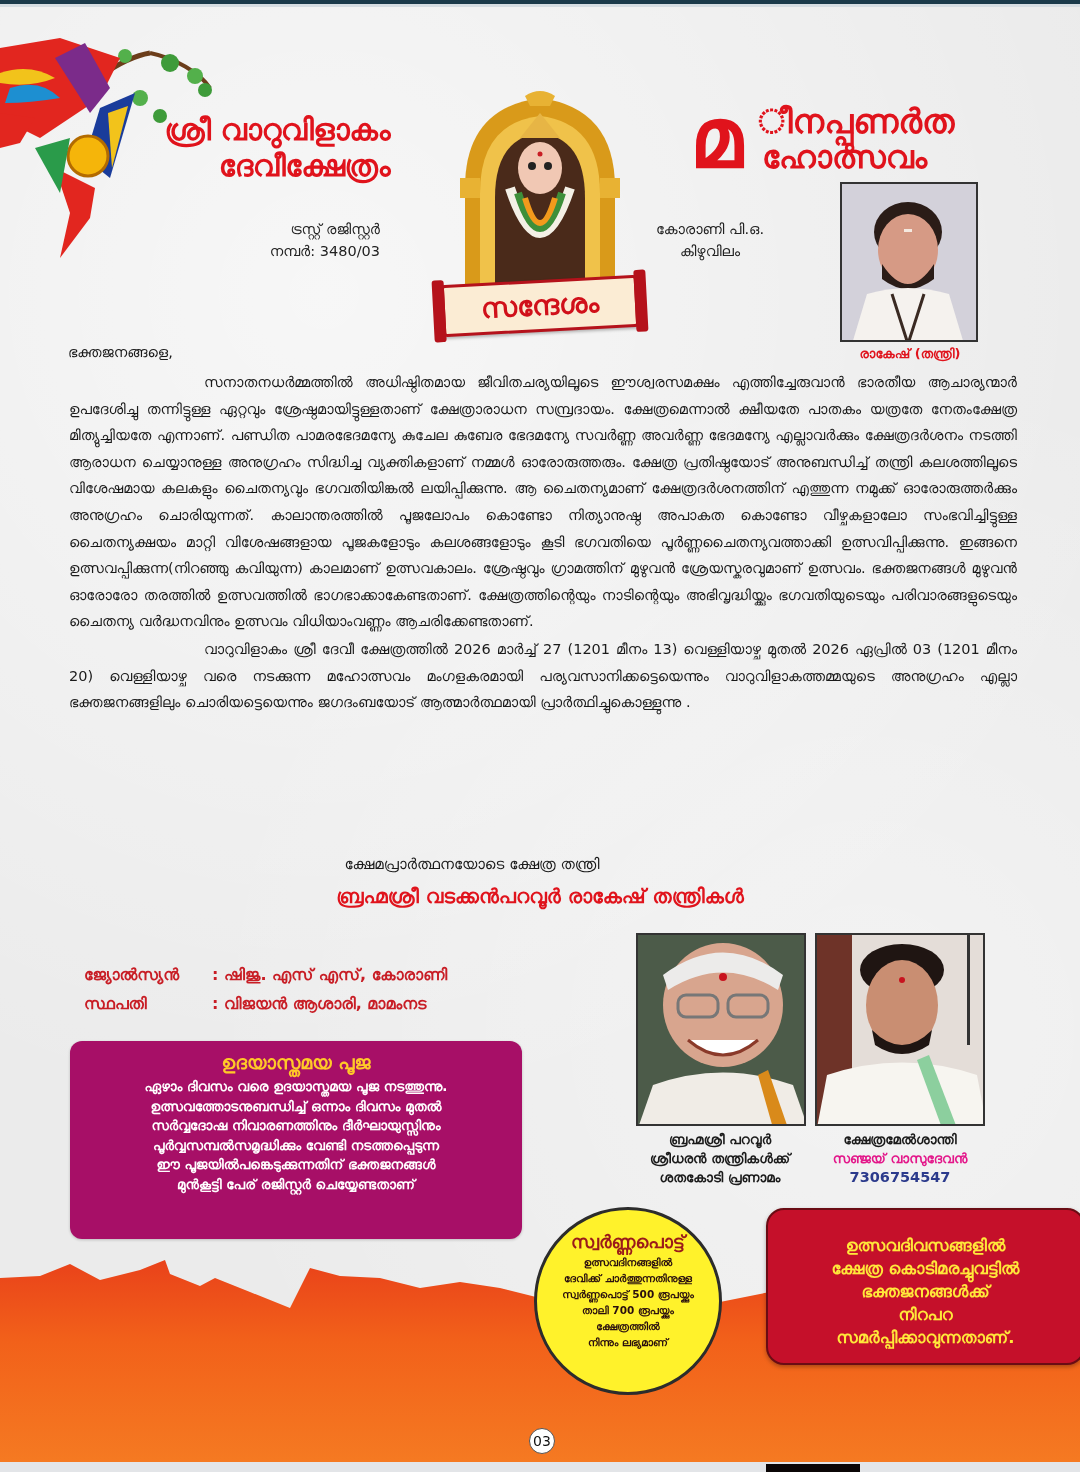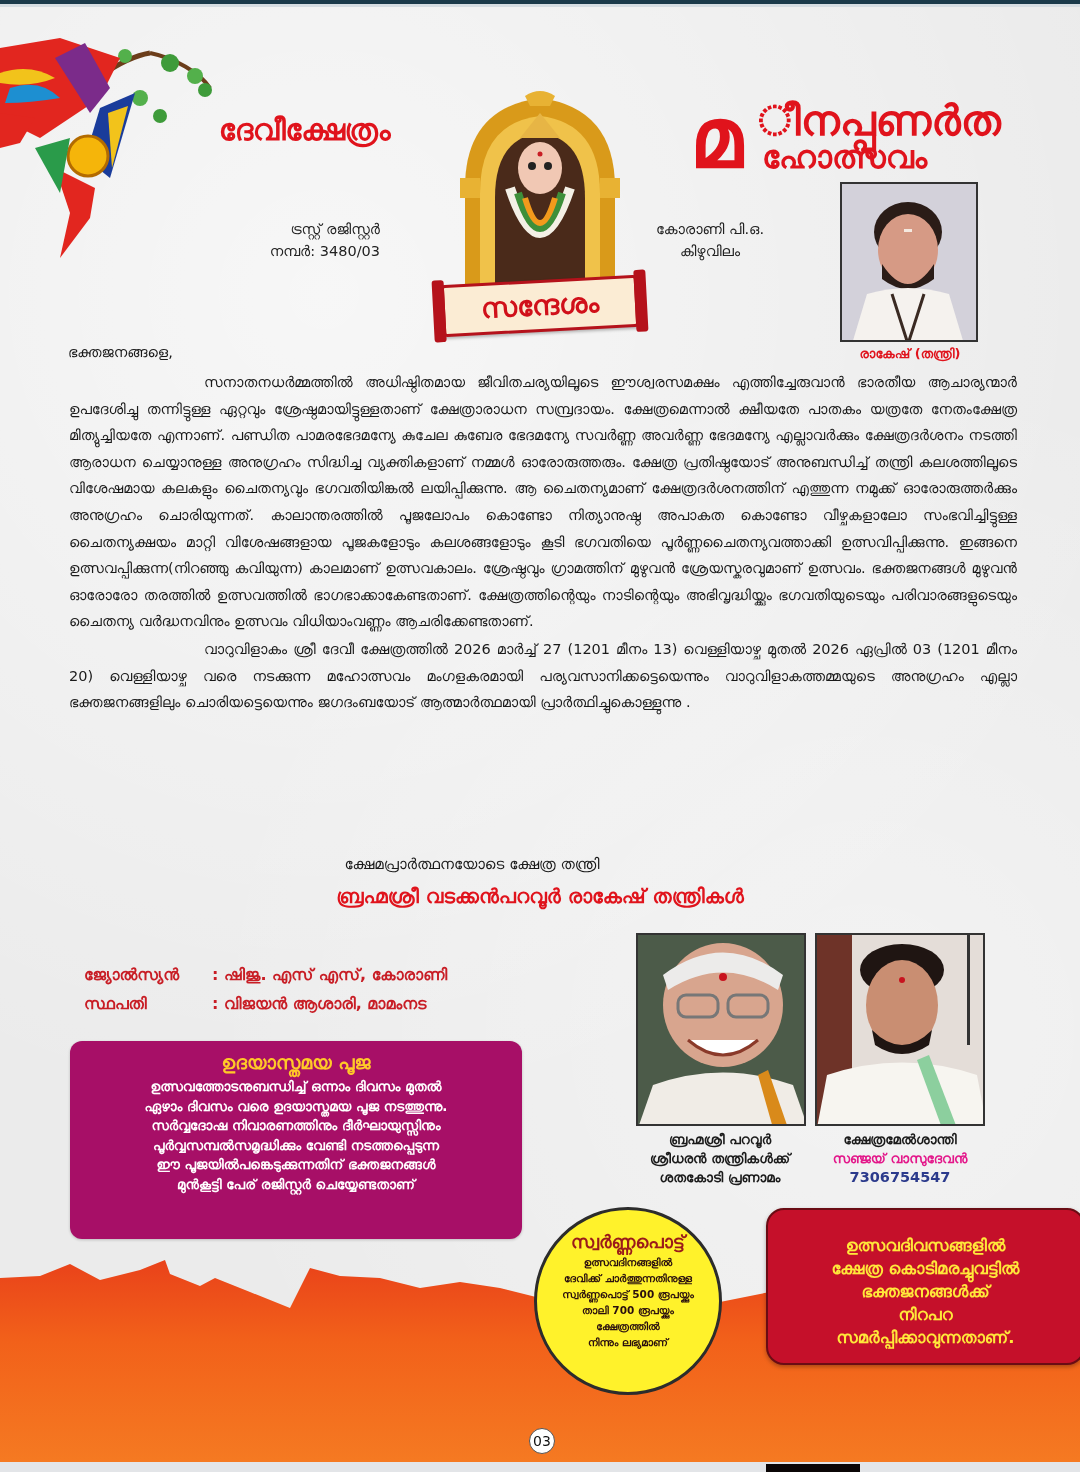--- a/index.html
+++ b/index.html
@@ -52,21 +52,21 @@
   .sandesham::after { right: -12px; }
 
   .festival-title {
     position: absolute; left: 690px; top: 98px; width: 300px; height: 80px;
   }
   .festival-big-m {
     position: absolute; left: 0; top: 0; font-size: 84px; line-height: 80px;
     color: #e0131c; font-weight: bold; font-family: "DejaVu Serif", serif;
   }
   .festival-line1 {
-    position: absolute; left: 68px; top: 4px; font-size: 42px; line-height: 38px;
+    position: absolute; left: 68px; top: 4px; font-size: 34px; line-height: 38px;
     color: #e0131c; font-weight: bold; font-family: "DejaVu Serif", serif;
   }
   .festival-line2 {
     position: absolute; left: 72px; top: 42px; font-size: 32px; line-height: 34px;
     color: #e0131c; font-weight: bold; font-family: "DejaVu Serif", serif;
   }
 
   .address {
     position: absolute; left: 640px; top: 218px; width: 140px;
     text-align: center; font-size: 14.5px; line-height: 22px; color: #222;
@@ -200,20 +200,21 @@
     <path d="M55,40 L85,25 L110,70 L90,95 Z" fill="#7b2b8a"></path>
     <path d="M100,90 L135,75 L110,160 L85,140 Z" fill="#1a3c9b"></path>
     <path d="M108,95 L128,88 L112,150 Z" fill="#f2c31b"></path>
     <path d="M0,95 L35,100 L20,125 L0,130 Z" fill="#e2261f"></path>
     <circle cx="88" cy="138" r="20" fill="#f5b50a" stroke="#b36b00" stroke-width="3"></circle>
     <path d="M55,150 L95,170 L90,200 L60,240 L70,195 Z" fill="#e2261f"></path>
     <path d="M35,130 L70,120 L60,175 Z" fill="#2a9b4a"></path>
   </svg>
 
   <div class="temple-name">
+    <div>ശ്രീ വാറുവിളാകം</div>
     <div>ദേവീക്ഷേത്രം</div>
   </div>
 
   <div class="trust-reg">
     <div>ട്രസ്റ്റ് രജിസ്റ്റർ</div>
     <div>നമ്പർ: 3480/03</div>
   </div>
 
   <svg class="deity" viewBox="0 0 200 225">
     <path d="M25,225 L25,100 Q25,20 100,10 Q175,20 175,100 L175,225 Z" fill="#d99a1a"></path>
@@ -273,22 +274,22 @@
     </div>
     <div class="credit-row">
       <span class="credit-role">സ്ഥപതി</span>
       <span class="credit-name">: വിജയൻ ആശാരി, മാമംനട</span>
     </div>
   </div>
 
   <div class="puja-box">
     <div class="puja-title">ഉദയാസ്തമയ പൂജ</div>
     <div class="puja-text">
+      <div>ഏഴാം ദിവസം വരെ ഉദയാസ്തമയ പൂജ നടത്തുന്നു.</div>
       <div>ഉത്സവത്തോടനുബന്ധിച്ച് ഒന്നാം ദിവസം മുതൽ</div>
-      <div>ഏഴാം ദിവസം വരെ ഉദയാസ്തമയ പൂജ നടത്തുന്നു.</div>
       <div>സർവ്വദോഷ നിവാരണത്തിനും ദീർഘായുസ്സിനും</div>
       <div>പൂർവ്വസമ്പൽസമൃദ്ധിക്കും വേണ്ടി നടത്തപ്പെടുന്ന</div>
       <div>ഈ പൂജയിൽപങ്കെടുക്കുന്നതിന് ഭക്തജനങ്ങൾ</div>
       <div>മുൻകൂട്ടി പേര് രജിസ്റ്റർ ചെയ്യേണ്ടതാണ്</div>
     </div>
   </div>
 
   <div class="photo photo-sreedharan">
     <svg width="170" height="193" viewBox="0 0 170 193">
       <rect width="170" height="193" fill="#4c5b49"></rect>

